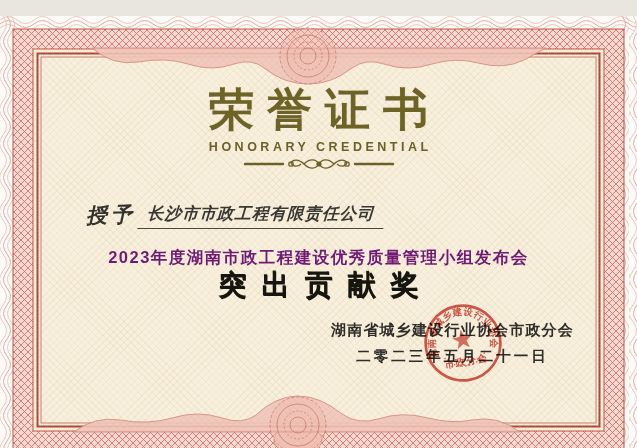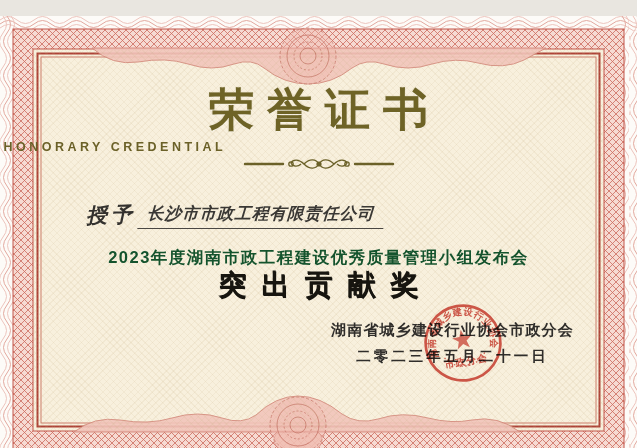--- a/index.html
+++ b/index.html
@@ -20,42 +20,42 @@
 
   .cert-title{
     position:absolute;top:64px;left:0;width:100%;
     text-align:center;font-size:45px;font-weight:bold;
     letter-spacing:13px;text-indent:13px;
     color:#6e6326;text-shadow:0 1px 0 rgba(255,255,255,.4), 0 0 1px rgba(90,80,30,.35);
     font-family:"Liberation Sans",sans-serif;
   }
   .cert-subtitle{
     position:absolute;top:124px;left:0;width:100%;
-    text-align:left;font-size:12.5px;font-weight:bold;
+    text-align:center;font-size:12.5px;font-weight:bold;
     letter-spacing:3.5px;text-indent:3.5px;color:#6b6128;
   }
   .divider{position:absolute;top:139px;left:calc(50% - 76px);width:152px;height:18px;}
 
   .grant-line{
     position:absolute;top:183px;left:86px;width:480px;height:30px;
     display:flex;align-items:flex-end;color:#33312e;
   }
   .grant-label{
     font-family:"Liberation Serif",serif;font-style:italic;font-weight:bold;
     font-size:21px;letter-spacing:4px;transform:rotate(-2deg);white-space:nowrap;
   }
   .recipient{
     font-family:"Liberation Serif",serif;font-style:italic;font-weight:bold;
     font-size:16.5px;letter-spacing:1px;color:#3a3835;
     border-bottom:1.8px solid #4a4743;padding:0 9px 3px 9px;margin-left:2px;
     transform:skewX(-3deg);white-space:nowrap;
   }
   .event-line{
     position:absolute;top:231px;left:0;width:100%;text-align:center;
-    font-size:16.5px;font-weight:bold;letter-spacing:1.5px;color:#14532d;
+    font-size:16.5px;font-weight:bold;letter-spacing:1.5px;color:#701a75;
   }
   .award-name{
     position:absolute;top:250px;left:0;width:100%;text-align:center;
     font-family:"Liberation Serif",serif;font-weight:900;font-size:28px;
     letter-spacing:15px;text-indent:15px;color:#17150f;
     text-shadow:0.5px 0.5px 0 #17150f;
   }
   .issuer-block{position:absolute;top:305px;right:63px;text-align:center;color:#2f2d2a;}
   .issuer-name{font-size:15px;font-weight:bold;letter-spacing:1.2px;white-space:nowrap;}
   .issue-date{font-size:14.5px;font-weight:bold;letter-spacing:3px;margin-top:7px;white-space:nowrap;}

